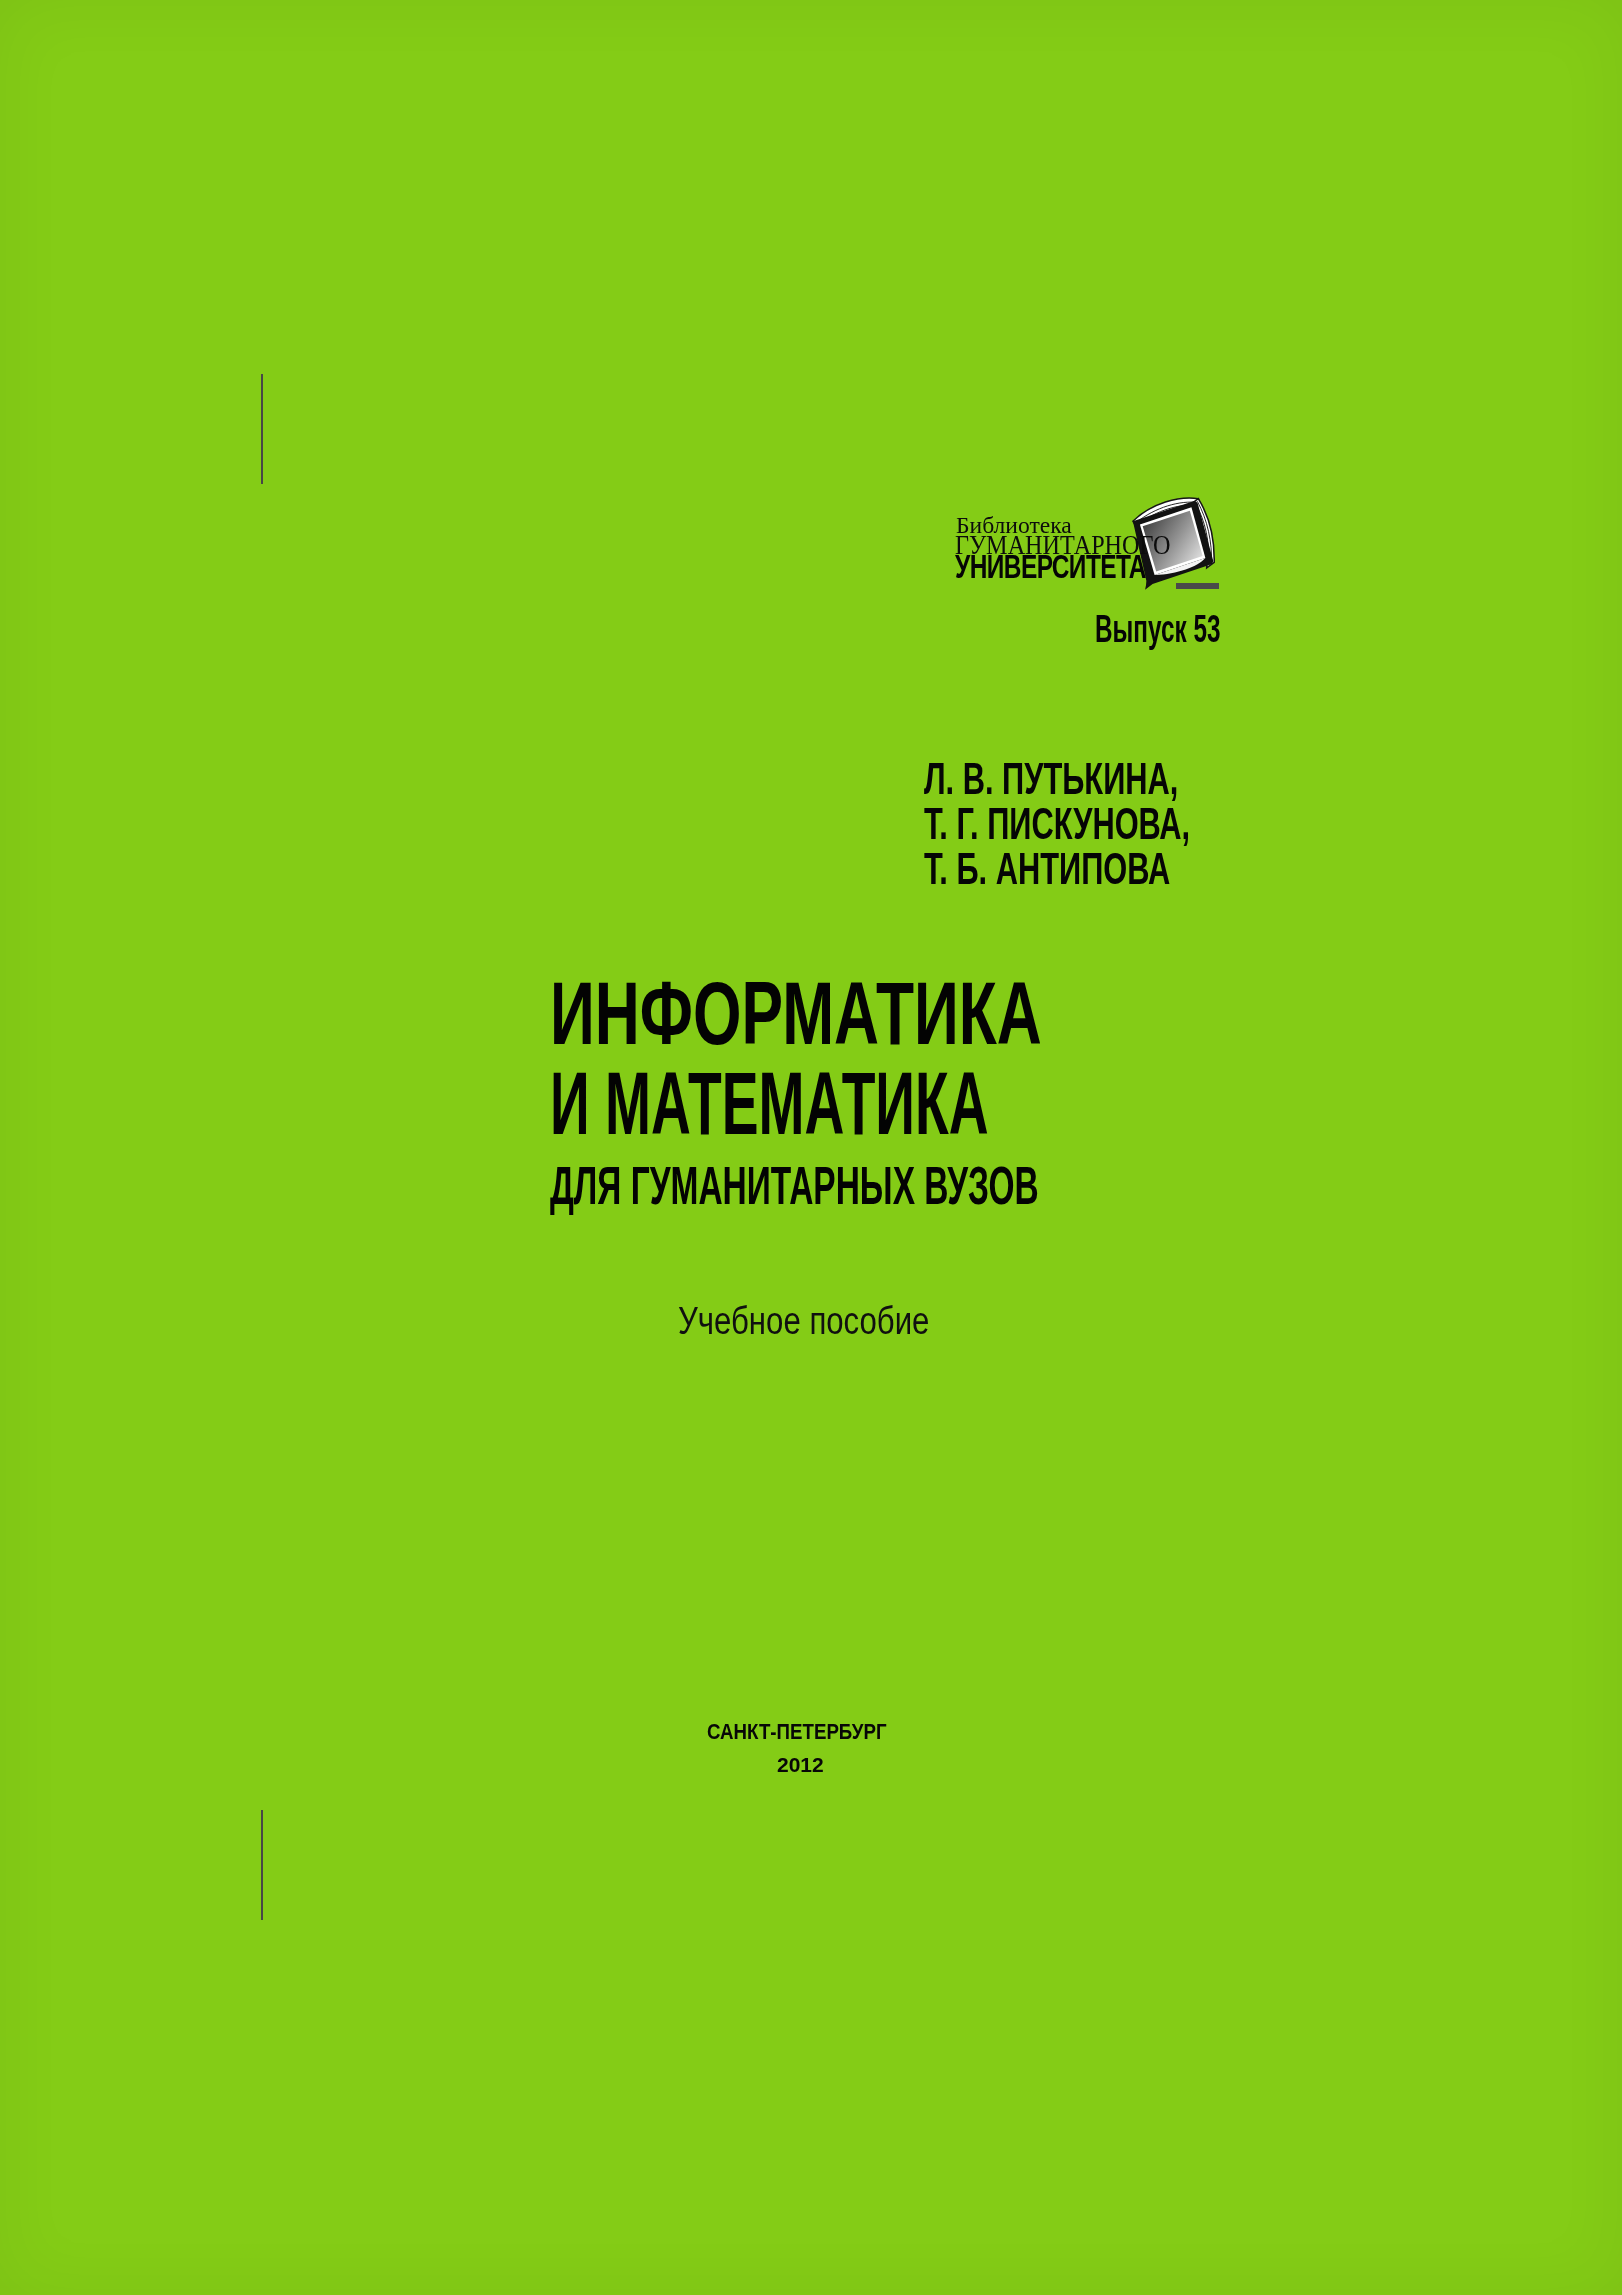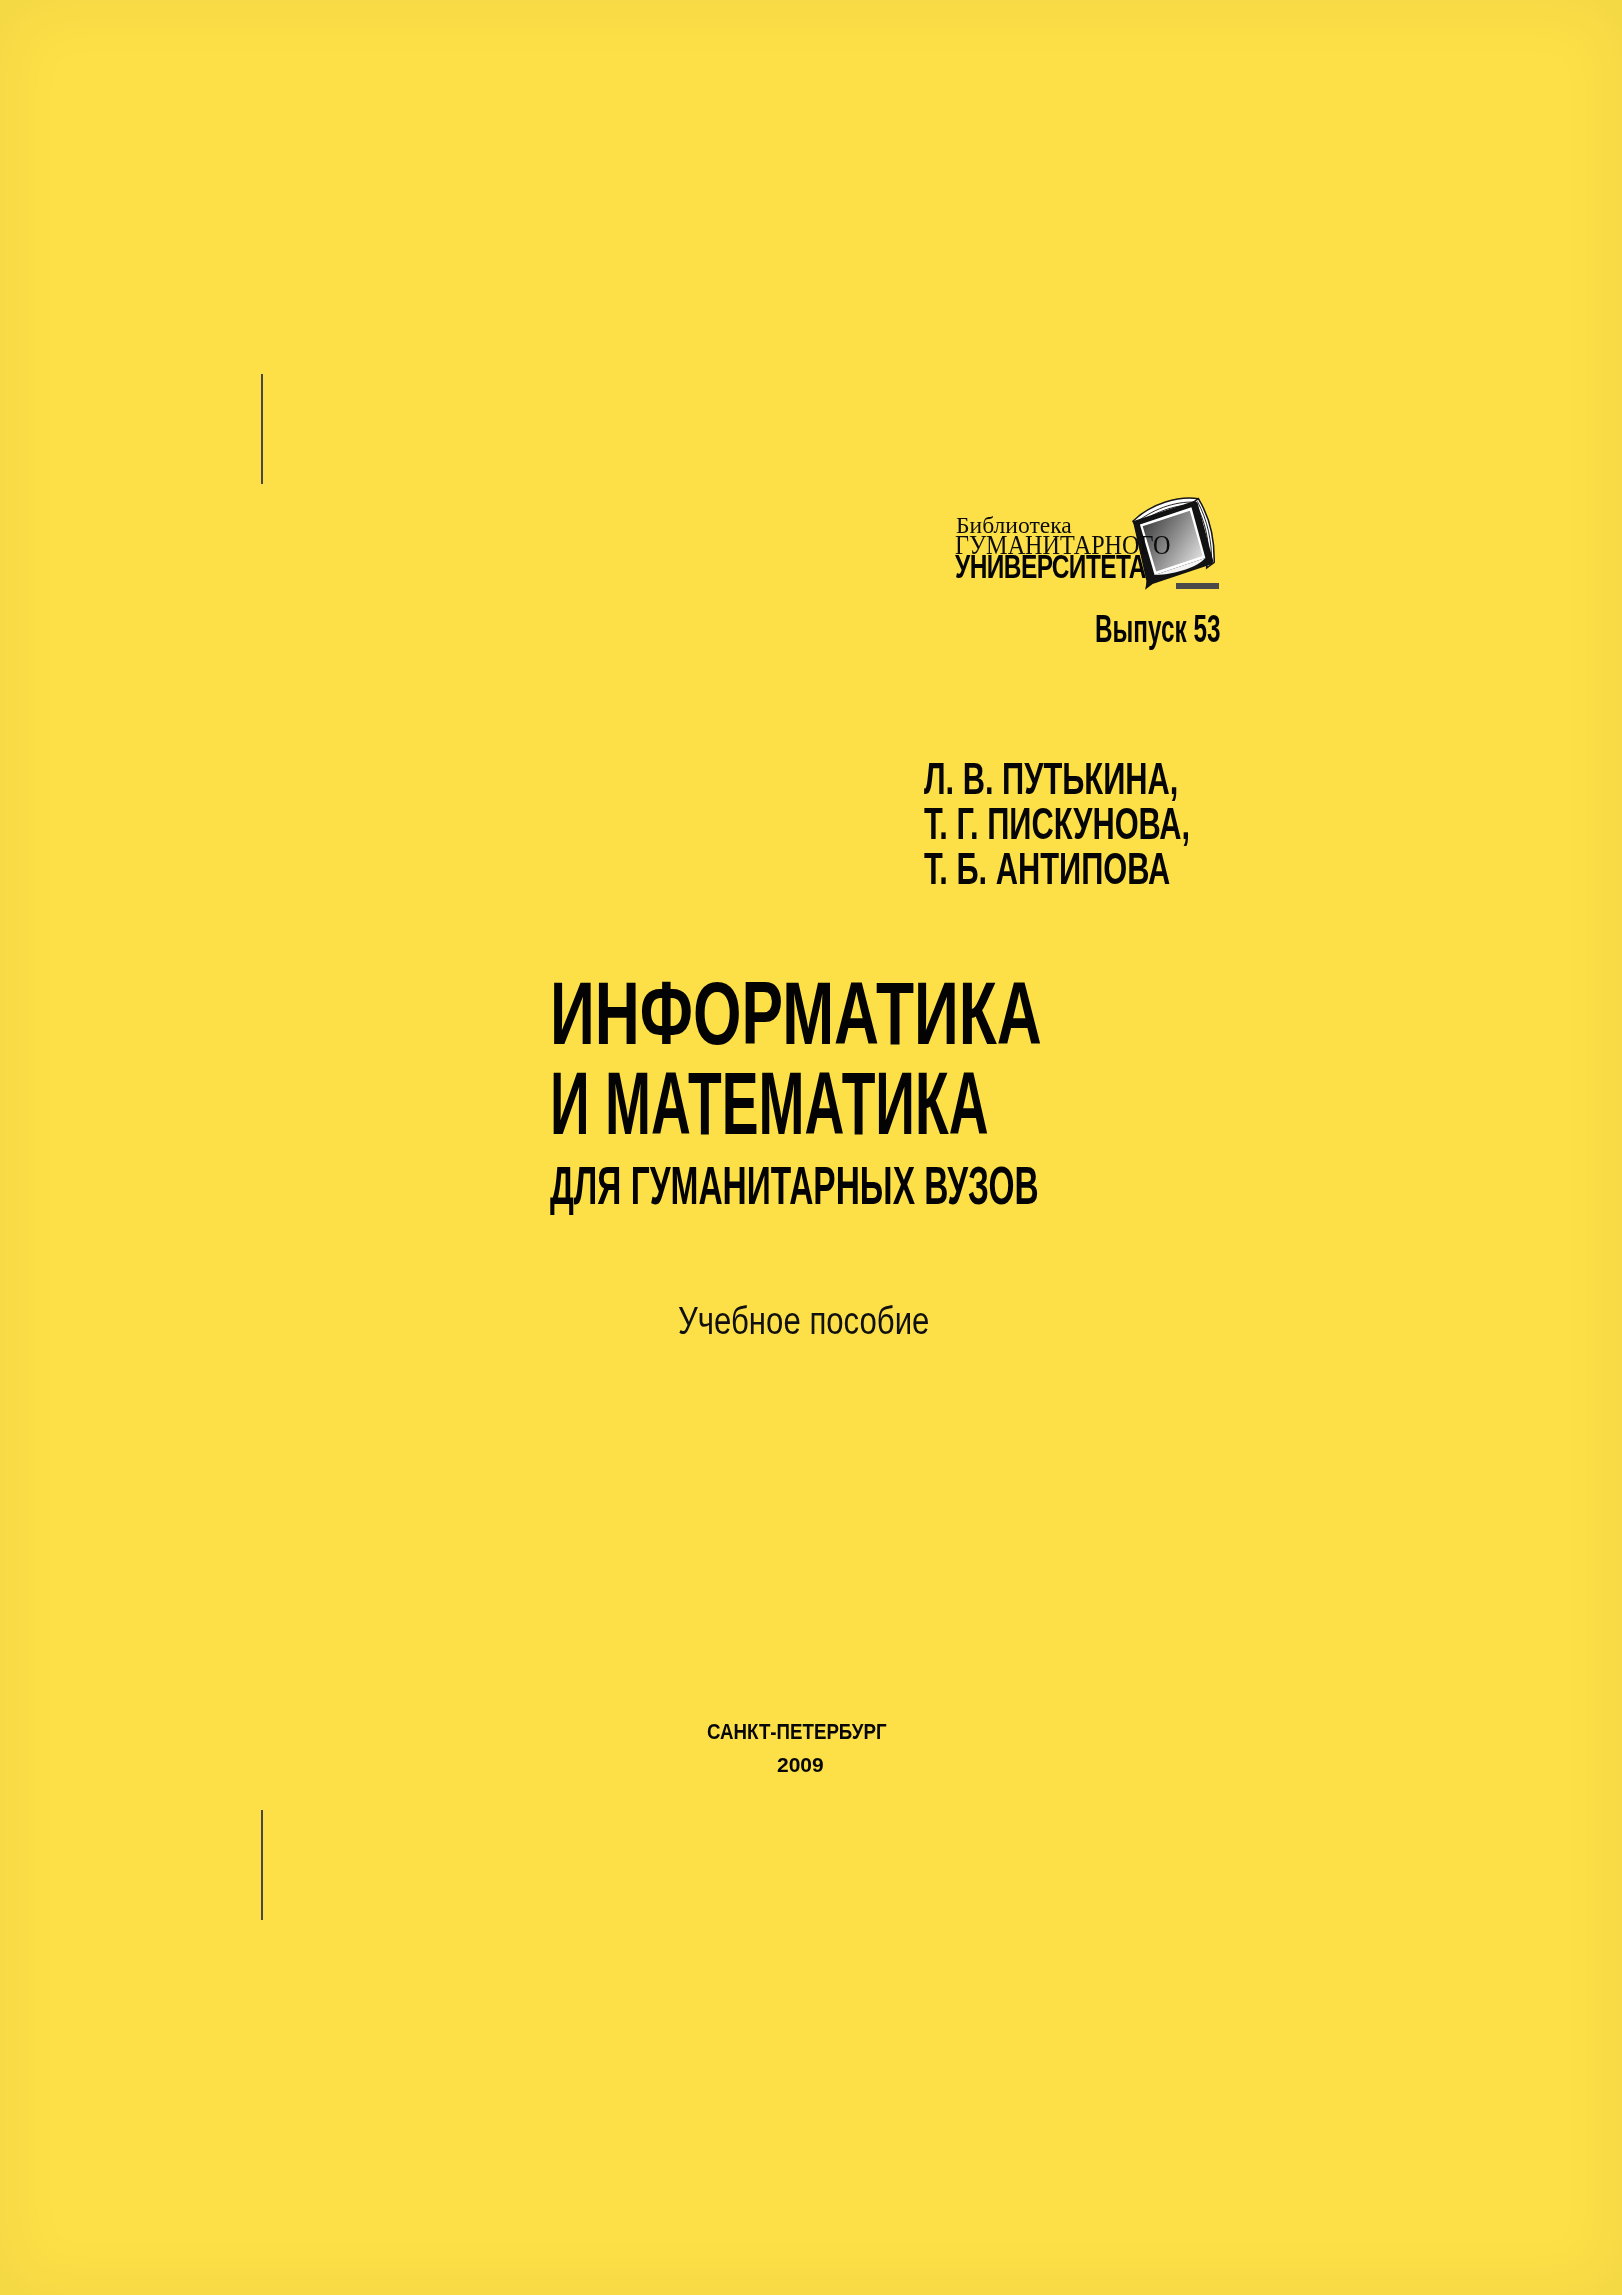--- a/index.html
+++ b/index.html
@@ -1,21 +1,21 @@
 <!DOCTYPE html>
 <html style="font-size:12.6px"><head>
 <meta charset="utf-8">
 <style>
   html, body { margin: 0; padding: 0; background: #e8e8e8; }
   .page {
     position: relative;
     width: 1623px;
     height: 2295px;
     margin: 0 auto;
-    background: #fde047;
+    background: #84cc16;
     overflow: hidden;
     box-shadow: inset 0 0 71px rgba(0,0,0,0.055);
     font-family: "Liberation Sans", sans-serif;
     color: #000;
   }
   .abs { position: absolute; white-space: nowrap; line-height: 1; }
 
   
   .crop-mark {
     position: absolute;
@@ -175,17 +175,17 @@
   <div>
     <div class="abs title-line1">ИНФОРМАТИКА</div>
     <div class="abs title-line2">И МАТЕМАТИКА</div>
     <div class="abs title-subtitle">ДЛЯ ГУМАНИТАРНЫХ ВУЗОВ</div>
   </div>
 
   <div class="abs edition">Учебное пособие</div>
 
   <div>
     <div class="abs imprint-city">САНКТ-ПЕТЕРБУРГ</div>
-    <div class="abs imprint-year">2009</div>
+    <div class="abs imprint-year">2012</div>
   </div>
 
 </div>
 
 
 </body></html>

